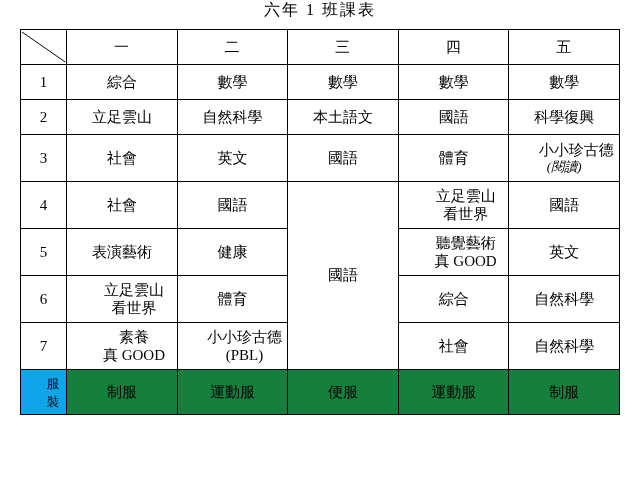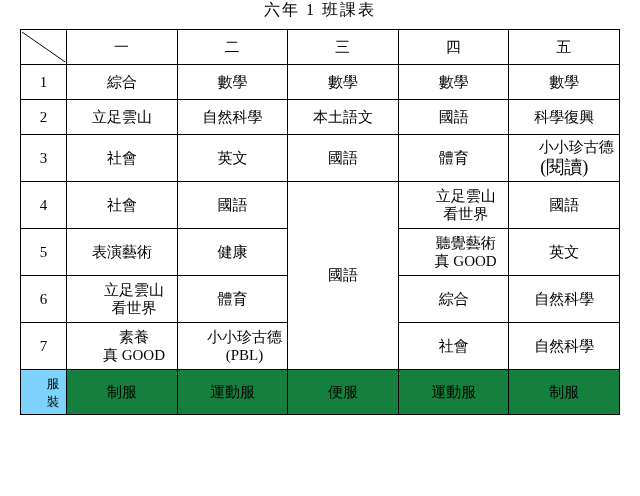--- a/index.html
+++ b/index.html
@@ -62,37 +62,38 @@
     width: 100%;
     height: 100%;
   }
   .period {
     font-size: 15px;
   }
   .row-normal td { height: 30px; }
   .row-tall td { height: 42px; }
   .cell-b { font-weight: bold; }
   .sub {
-    font-size: 18px;
+    font-size: 13px;
     display: block;
     line-height: 1.25;
+    font-style: italic;
   }
   .l2 { display: block; line-height: 1.22; padding-left: 24px; }
   .uniform-label {
     font-size: 12.5px;
     line-height: 1.1;
   }
   .uniform-row td {
     background: #15803d;
     height: 40px;
     font-size: 16px;
     font-weight: bold;
   }
   .uniform-row td.uniform-head {
-    background: #7dd3fc;
+    background: #0ea5e9;
     font-weight: normal;
     padding-left: 20px;
   }
   .empty { }
 </style>
 </head>
 <body>
 
 <div class="page">
 

